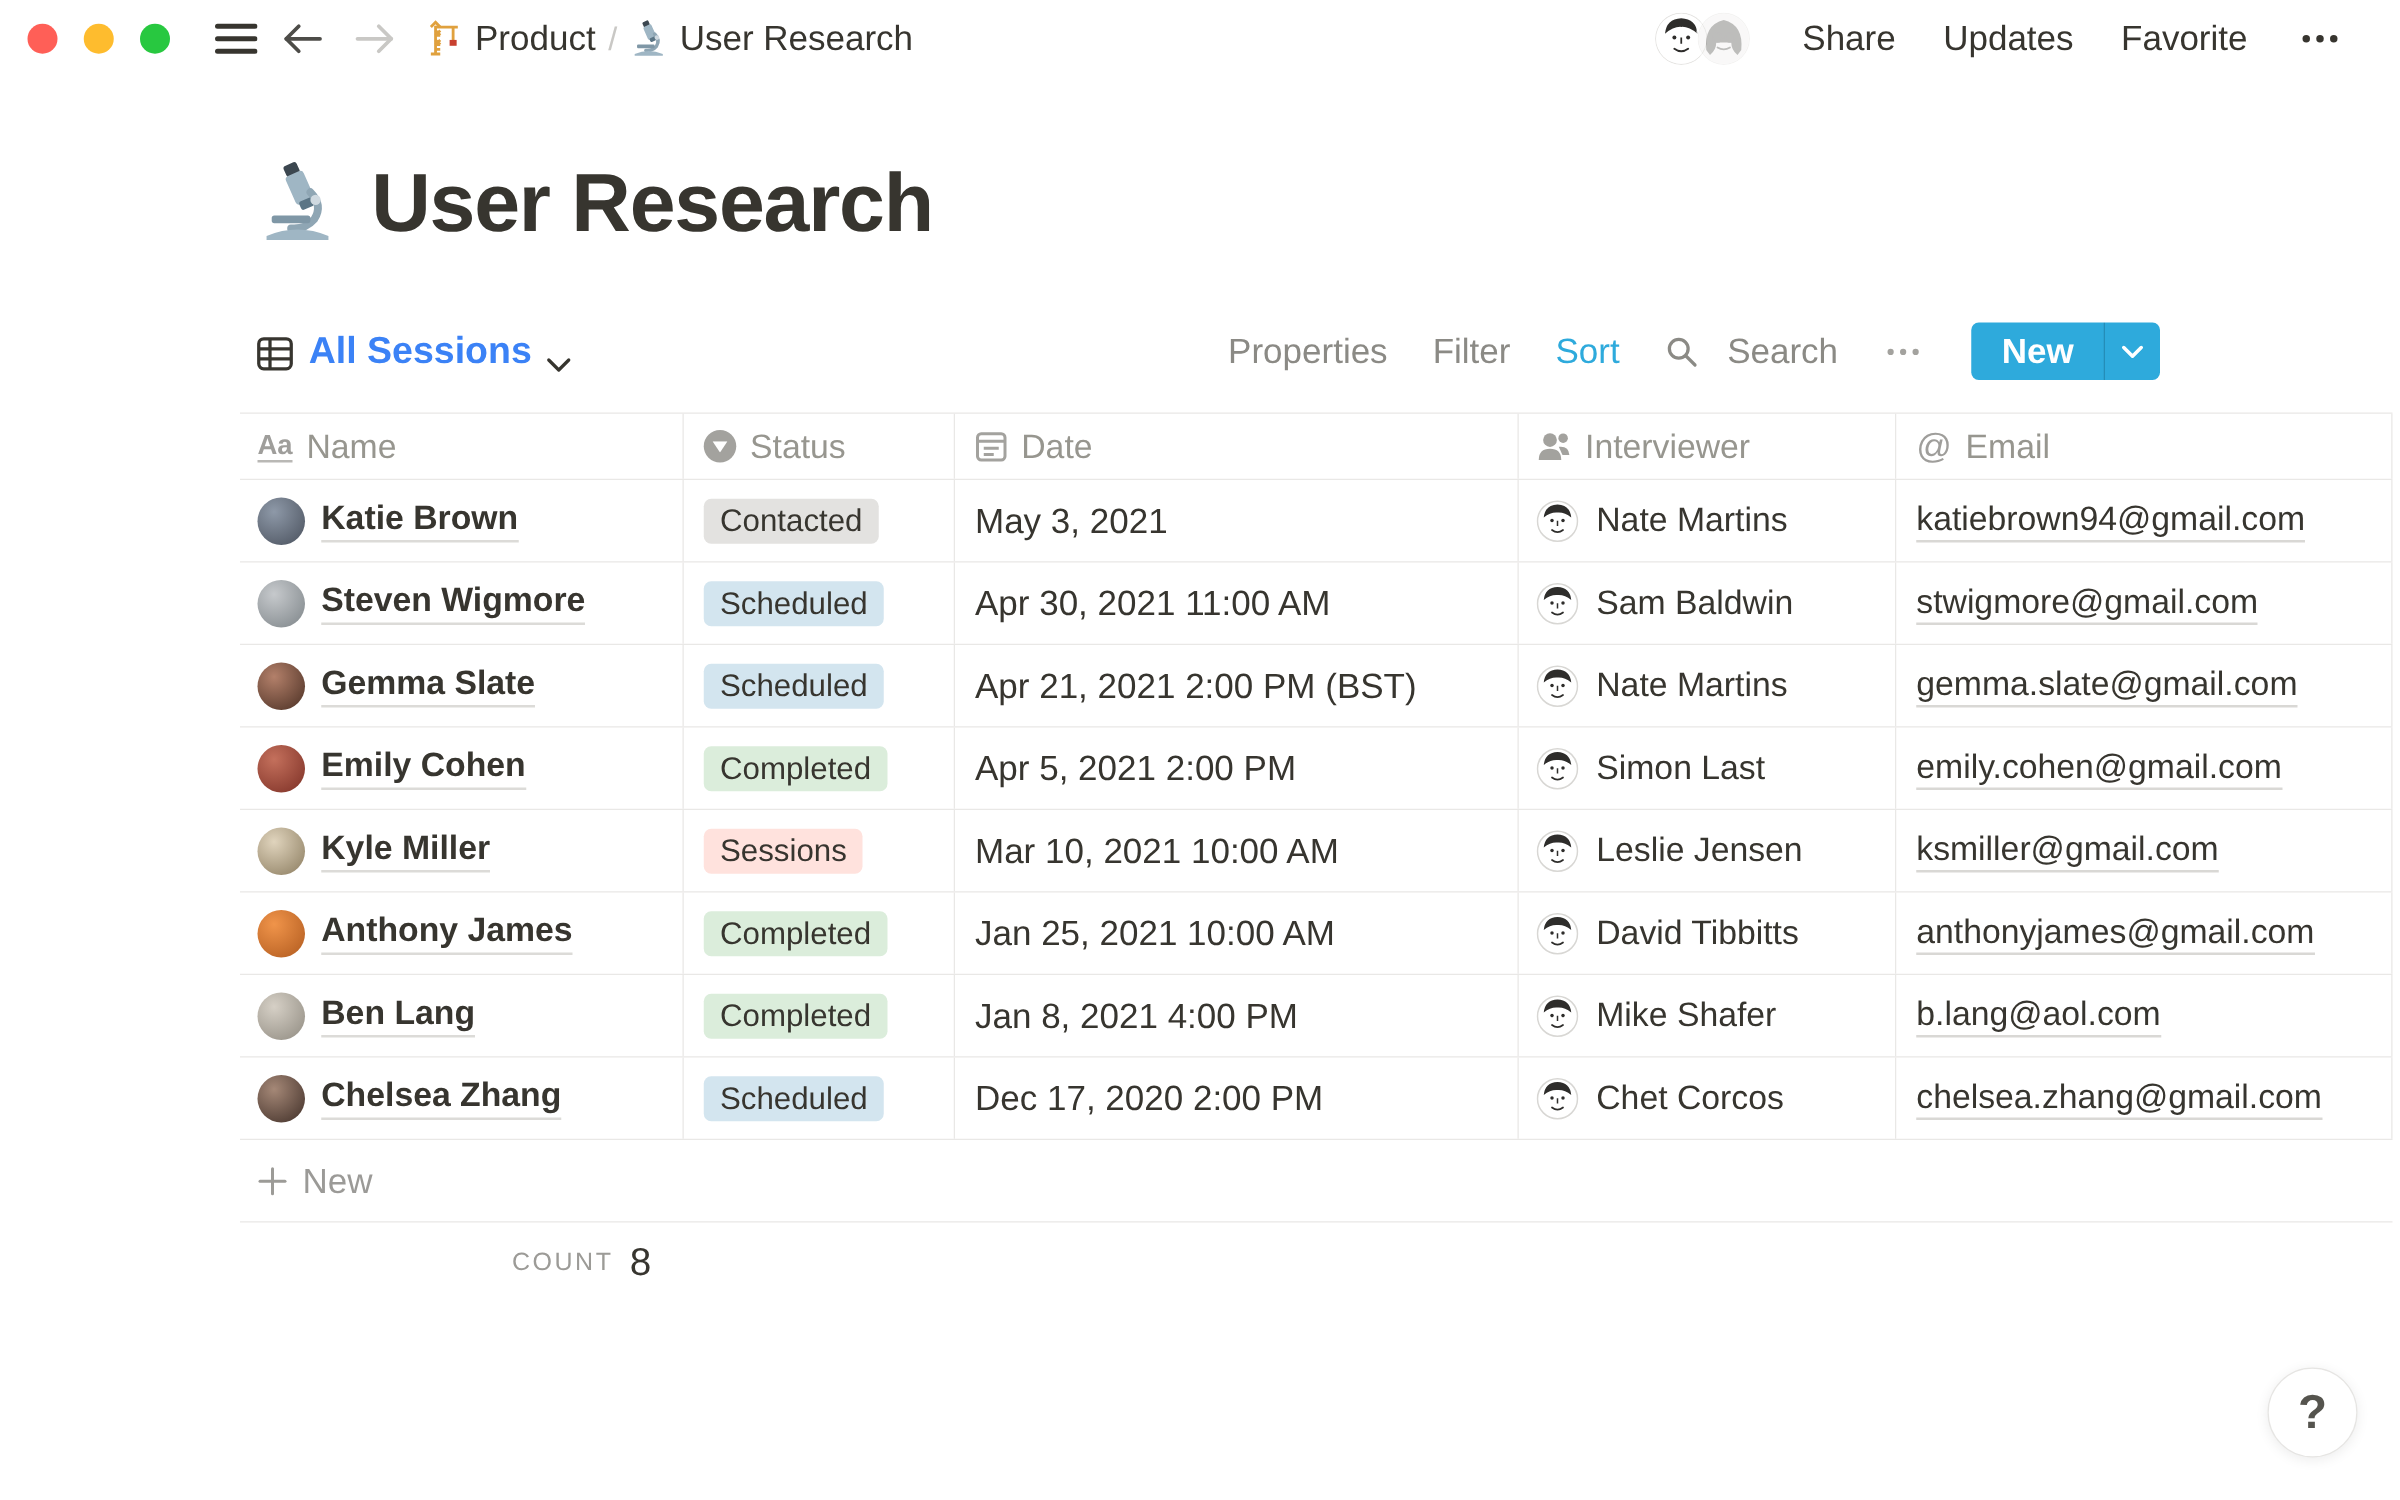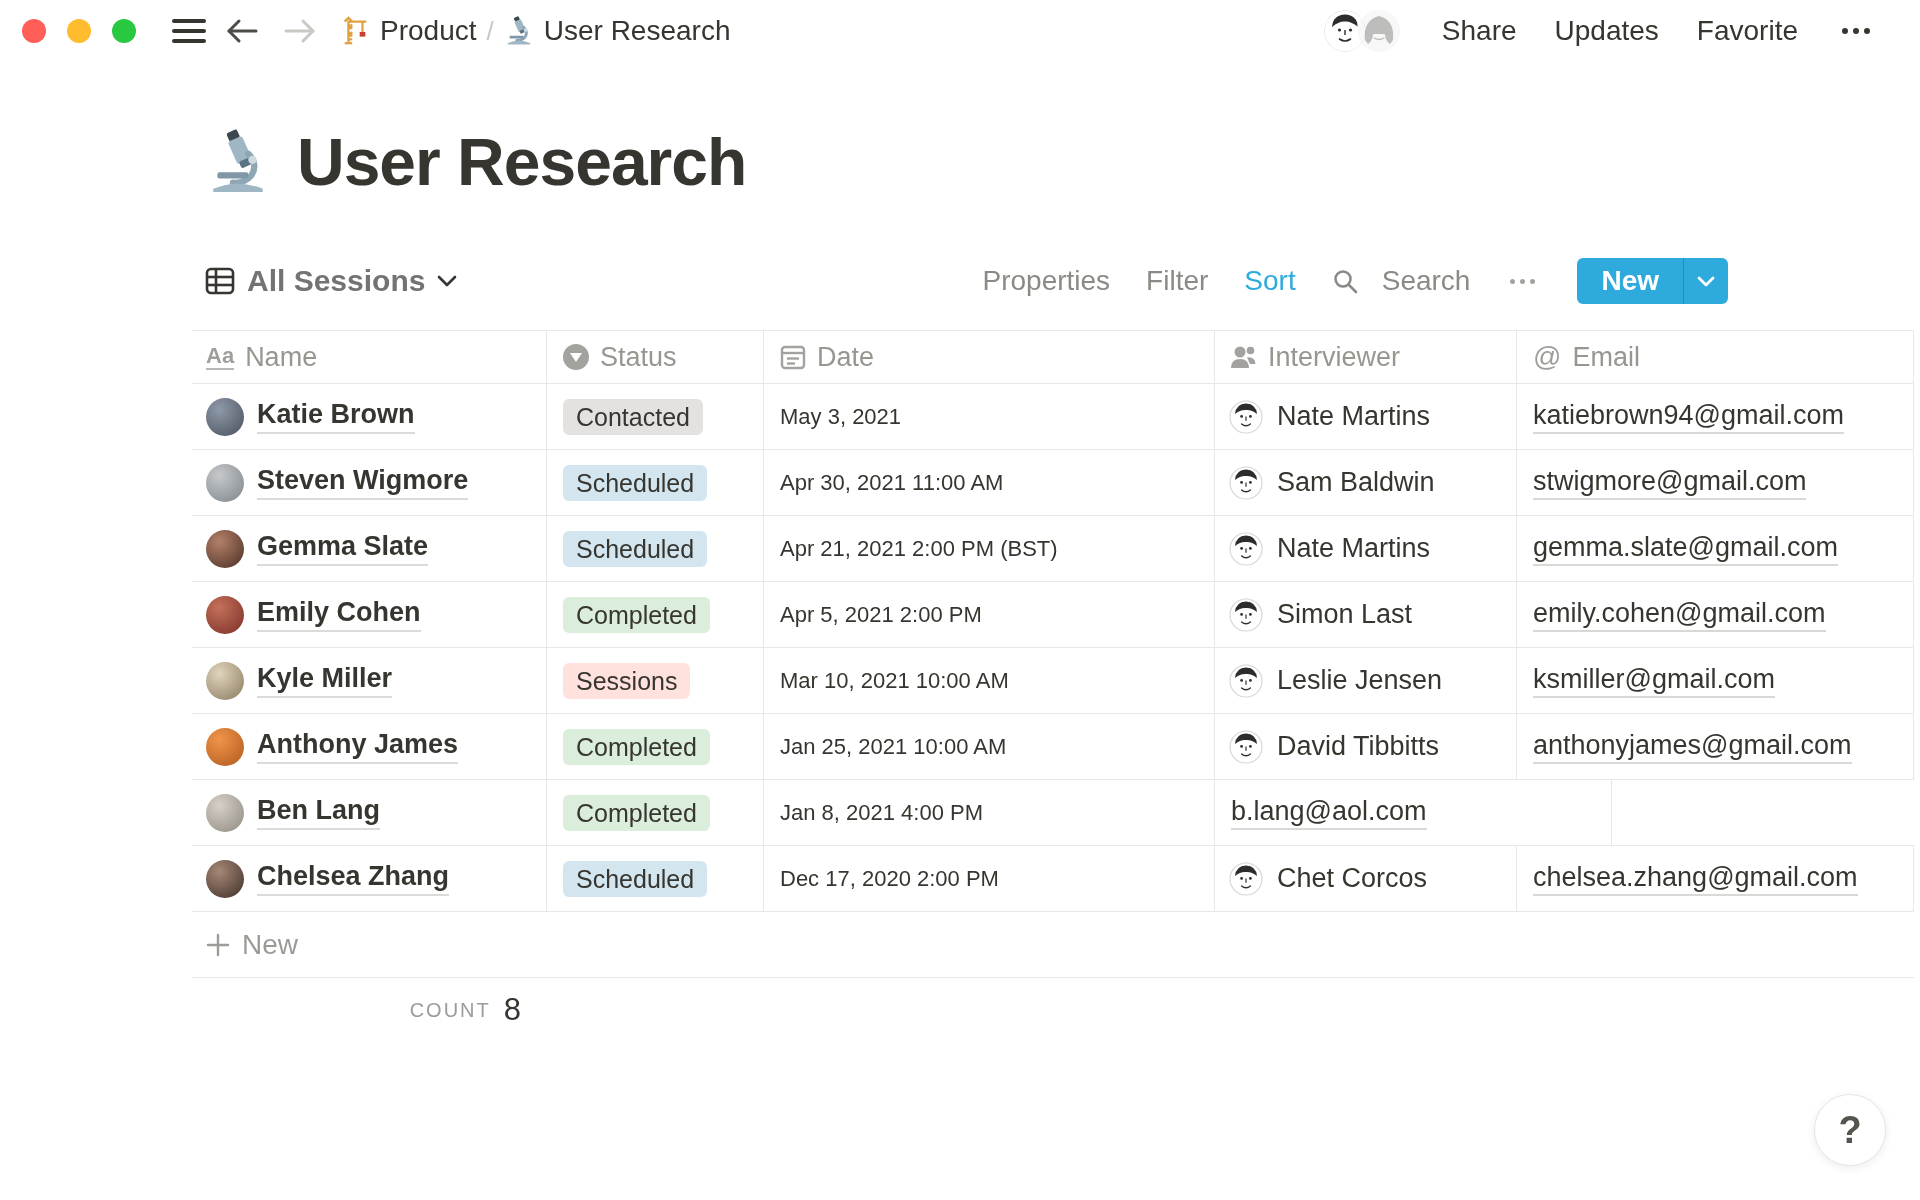--- a/index.html
+++ b/index.html
@@ -27,22 +27,22 @@
   .dots { display:flex; gap:5px; align-items:center; }
   .dots i { width:6px; height:6px; border-radius:50%; background:#37352f; display:block; }
 
   
   .title-wrap { margin:62px 0 0 205px; display:flex; align-items:center; gap:26px; }
   .title-emoji { width:66px; height:66px; }
   h1.page-title { font-size:66px; font-weight:700; letter-spacing:-1px; color:#37352f; }
 
   
   .toolbar { margin:58px 192px 0 205px; display:flex; align-items:center; }
-  .view-switch { display:flex; align-items:center; gap:12px; font-size:30px; font-weight:600;
-    cursor:pointer; background:none; border:none; font-family:inherit; color:#737373; }
+  .view-switch { display:flex; align-items:flex-end; gap:12px; font-size:30px; font-weight:600;
+    cursor:pointer; background:none; border:none; font-family:inherit; color:#3b82f6; }
   .toolbar-spacer { flex:1; }
   .toolbar-right { display:flex; align-items:center; gap:36px; }
   .tool-link { background:none; border:none; font-family:inherit; font-size:28px;
     color:#8b8a85; cursor:pointer; }
   .tool-link.active { color:#2eaadc; }
   .search-btn { display:flex; align-items:center; gap:24px; }
   .tdots { display:flex; gap:5px; align-items:center; cursor:pointer; padding:4px; }
   .tdots i { width:5px; height:5px; border-radius:50%; background:#a3a29e; display:block; }
   .new-btn { display:flex; align-items:stretch; border-radius:6px; overflow:hidden;
     border:none; padding:0; cursor:pointer; margin-left:2px; }
@@ -66,21 +66,21 @@
   .hcell { gap:11px; color:#97968f; font-size:27px; cursor:pointer; }
   .aa-icon { font-size:22px; font-weight:600; color:#9f9e9b; border-bottom:2px solid #b9b8b5;
     line-height:22px; padding-bottom:1px; }
   .select-icon { width:26px; height:26px; border-radius:50%; background:#a3a29e;
     display:flex; align-items:center; justify-content:center; }
   .at-icon { font-size:28px; color:#9f9e9b; }
   .row-avatar { width:38px; height:38px; border-radius:50%; flex:none; margin-right:13px; }
   .name-link { font-size:27px; font-weight:600; color:#37352f; cursor:pointer;
     border-bottom:2px solid #dcdbd8; padding-bottom:2px; }
   .badge { font-size:25px; color:#37352f; border-radius:6px; padding:5px 13px; line-height:26px; }
-  .date-text { font-size:22px; }
+  .date-text { font-size:28px; }
   .sketch-avatar { width:34px; height:34px; flex:none; margin-right:14px; }
   .interviewer-name { font-size:27px; }
   .email-link { font-size:27px; color:#37352f; cursor:pointer;
     border-bottom:2px solid #d9d8d5; padding-bottom:1px; }
 
   .new-row { display:flex; align-items:center; height:66px; border-bottom:1px solid #e9e8e6;
     color:rgba(55,53,47,.5); font-size:28px; gap:12px; padding-left:14px; cursor:pointer;
     background:none; border-left:none; border-right:none; border-top:none; width:100%;
     font-family:inherit; }
   .count-row { width:355px; height:64px; display:flex; align-items:center;
@@ -503,20 +503,33 @@
     <div class="cell col-name">
       <span class="row-avatar" style="background: radial-gradient(circle at 35% 30%, rgb(214, 208, 198), rgb(143, 138, 128));"></span>
       <span class="name-link">Ben Lang</span>
     </div>
     <div class="cell col-status">
       <span class="badge" style="background: rgb(219, 237, 219);">Completed</span>
     </div>
     <div class="cell col-date">
       <span class="date-text">Jan 8, 2021 4:00 PM</span>
     </div>
+    <div class="cell col-interviewer">
+      <span class="sketch-avatar">
+        <svg width="34" height="34" viewBox="0 0 34 34">
+              <circle cx="17" cy="17" r="16" fill="#fff" stroke="#d8d7d4" stroke-width="1.2"></circle>
+              <path d="M6 14 Q7 4 17 3.6 Q27 4 28 14 Q22.5 9.5 17 10 Q11.5 9.5 6 14 Z" fill="#2e2d2b"></path>
+              <circle cx="12.6" cy="16.4" r="1.4" fill="#2e2d2b"></circle>
+              <circle cx="21.4" cy="16.4" r="1.4" fill="#2e2d2b"></circle>
+              <path d="M17 16.5 v4.2" stroke="#2e2d2b" stroke-width="1.2" fill="none"></path>
+              <path d="M12.6 24 Q17 27.4 21.4 24" stroke="#2e2d2b" stroke-width="1.4" fill="none" stroke-linecap="round"></path>
+            </svg>
+      </span>
+      <span class="interviewer-name">Mike Shafer</span>
+    </div>
     <div class="cell col-email">
       <span class="email-link">b.lang@aol.com</span>
     </div>
   </div>
 
   <div class="trow tbody-row">
     <div class="cell col-name">
       <span class="row-avatar" style="background: radial-gradient(circle at 35% 30%, rgb(165, 136, 119), rgb(63, 46, 39));"></span>
       <span class="name-link">Chelsea Zhang</span>
     </div>

